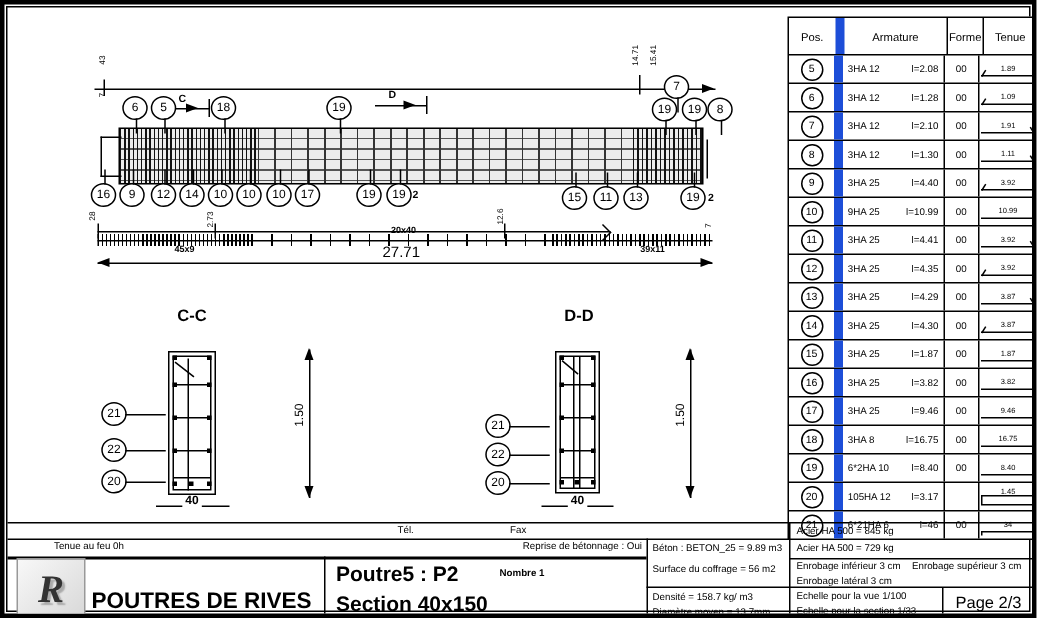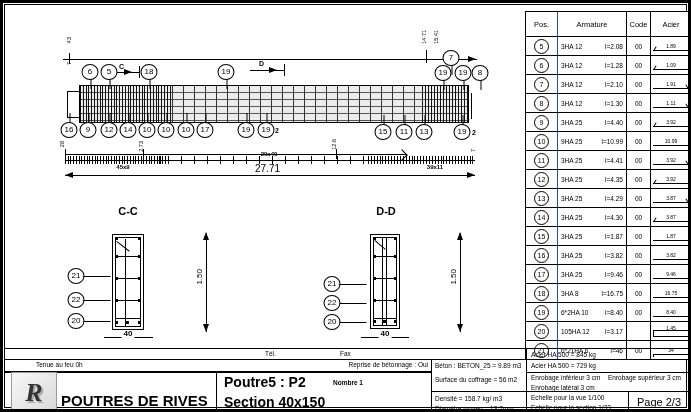--- a/index.html
+++ b/index.html
@@ -22,21 +22,21 @@
            font-size:8px;display:flex;align-items:center;justify-content:center;transform:translate(-50%,-50%);z-index:5;line-height:1;}
   .co-top::after{content:"";position:absolute;top:100%;left:50%;width:1px;height:10px;background:#000;}
   .co-bot::before{content:"";position:absolute;bottom:100%;left:50%;width:1px;height:10px;background:#000;}
   .co-sec::after{content:"";position:absolute;left:100%;top:50%;width:27px;height:1px;background:#000;}
 
   
   .rebar-table{position:absolute;left:522px;top:8px;width:167px;border:1.5px solid #000;background:#fff;font-size:6.5px;box-sizing:border-box;}
   .thead{display:flex;height:24px;border-bottom:1px solid #000;align-items:stretch;font-size:7.5px;}
   .trow{display:flex;height:18px;border-bottom:1px solid #000;align-items:stretch;}
   .trow:last-child{border-bottom:none;}
-  .c-pos{width:31px;display:flex;justify-content:center;align-items:center;border-right:1px solid #1d4ed8;}
+  .c-pos{width:31px;display:flex;justify-content:center;align-items:center;border-right:6px solid #1d4ed8;}
   .c-arm{width:62px;display:flex;justify-content:space-between;align-items:center;padding:0 3px;border-right:1px solid #000;}
   .c-code{width:23px;display:flex;justify-content:center;align-items:center;border-right:1px solid #000;}
   .c-forme{flex:1;display:flex;justify-content:center;align-items:center;}
   .th{justify-content:center !important;font-size:7.5px;}
   .pos-badge{width:13px;height:13px;border:1px solid #000;border-radius:50%;font-size:7px;display:flex;align-items:center;justify-content:center;line-height:1;}
   .forme-box{position:relative;width:38px;height:13px;}
   .forme-box::before{content:"";position:absolute;left:1px;right:1px;bottom:2px;height:1px;background:#000;}
   .sh-hook-left::after{content:"";position:absolute;left:1px;bottom:2px;width:1px;height:5px;background:#000;transform:rotate(32deg);transform-origin:bottom center;}
   .sh-hook-right::after{content:"";position:absolute;right:1px;bottom:2px;width:1px;height:5px;background:#000;transform:rotate(-32deg);transform-origin:bottom center;}
   .sh-stirrup::before{height:5px;border:1px solid #000;background:transparent;bottom:1px;}
@@ -246,22 +246,22 @@
     <div class="vl" style="left:457px;top:230px;height:99px;"></div>
     <div class="tri-u" style="left:454px;top:229px;"></div>
     <div class="tri-d" style="left:454px;top:321px;"></div>
     <div class="rot" style="left:447px;top:266px;font-size:8px;">1.50</div>
   </div>
 
   <div class="rebar-table">
     <div class="thead">
       <div class="c-pos th">Pos.</div>
       <div class="c-arm th">Armature</div>
-      <div class="c-code th">Code</div>
-      <div class="c-forme th">Acier</div>
+      <div class="c-code th">Forme</div>
+      <div class="c-forme th">Tenue</div>
     </div>
     <div>
 
     <div class="trow">
           <div class="c-pos">
             <span class="pos-badge">5</span>
           </div>
           <div class="c-arm">
             <span>3HA 12</span>
             <span>l=2.08</span>

